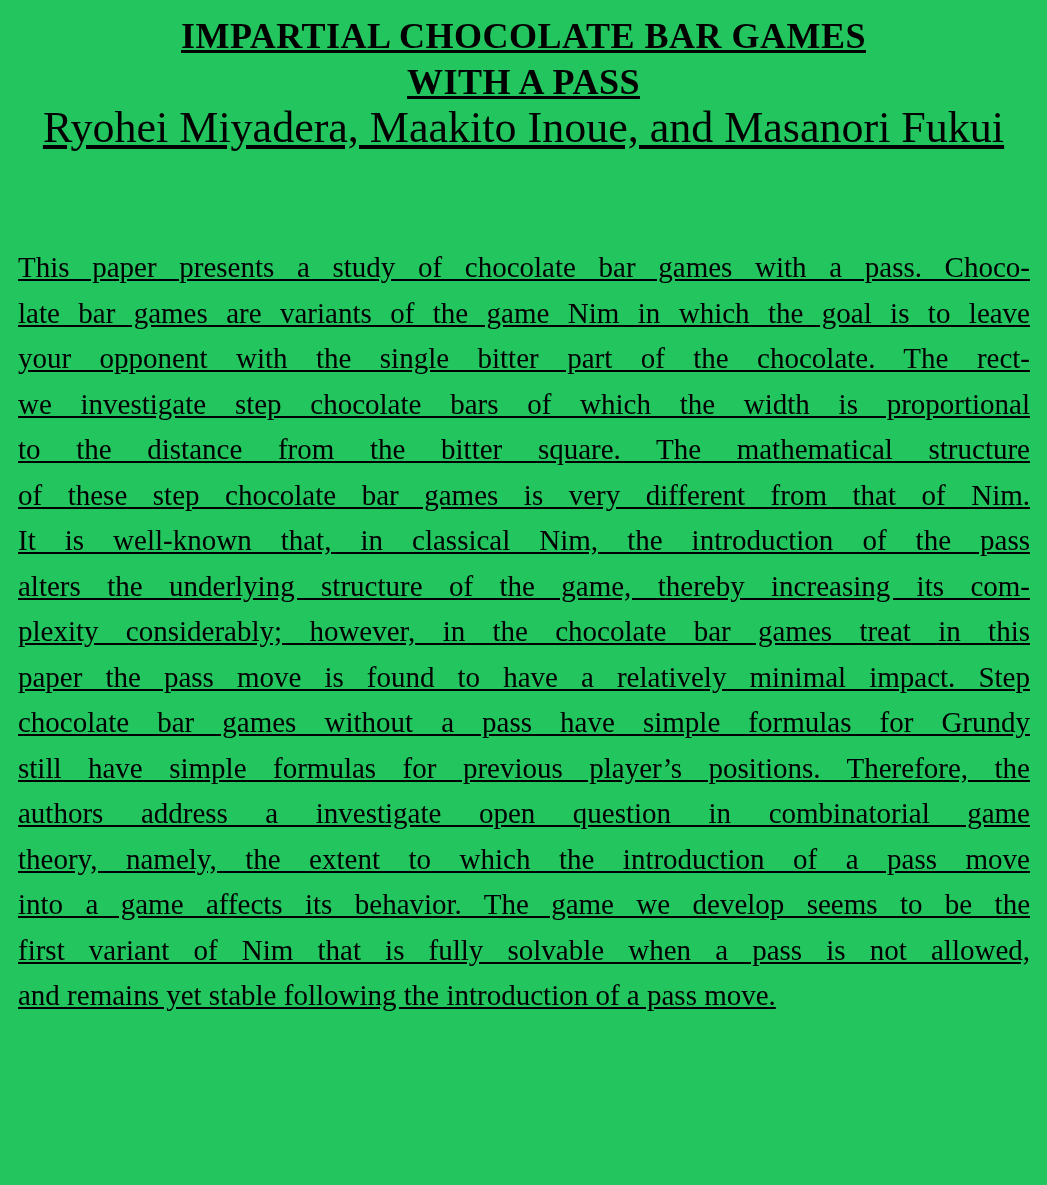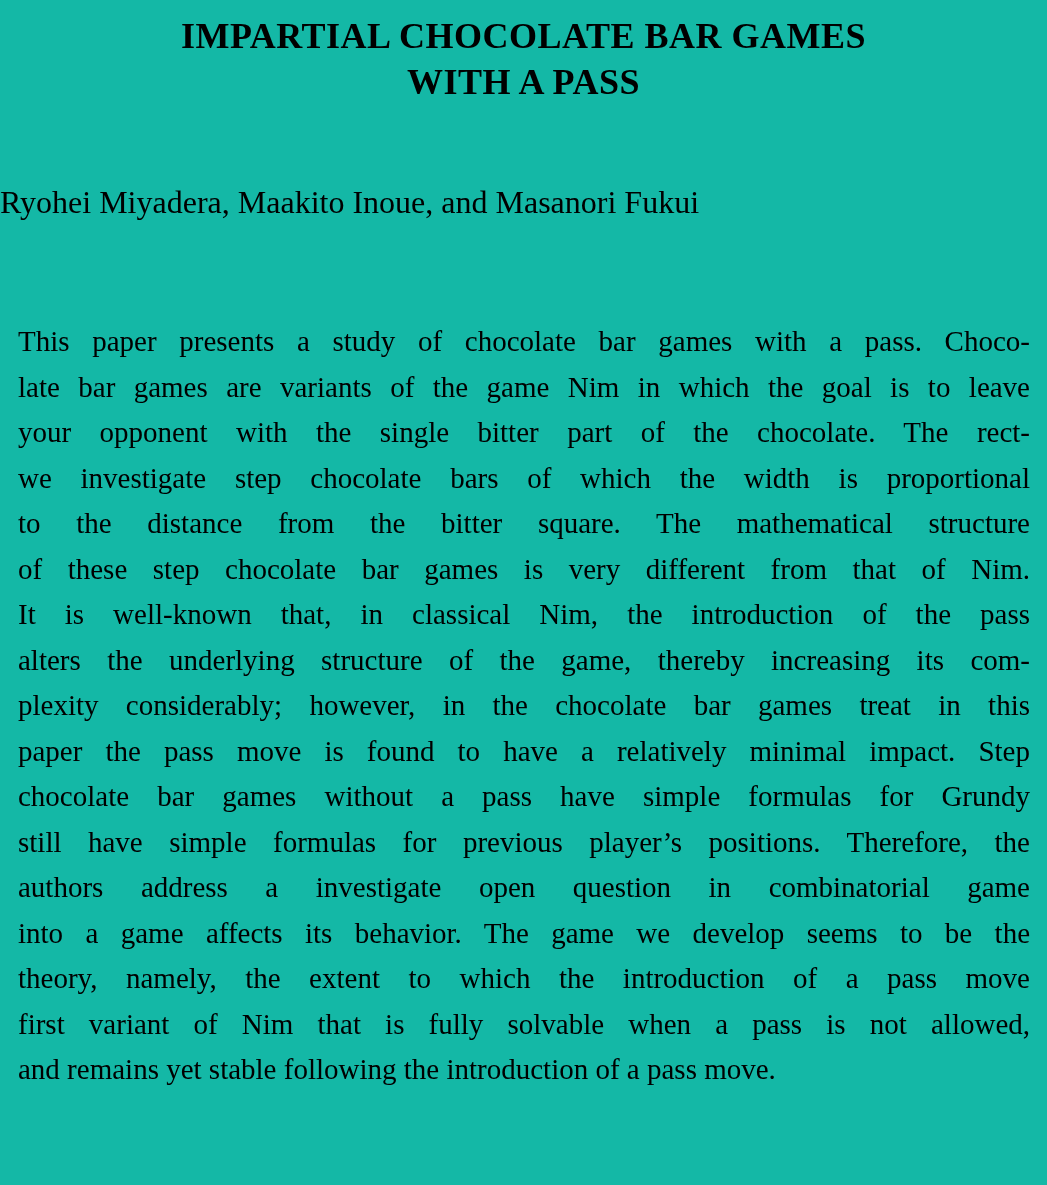--- a/index.html
+++ b/index.html
@@ -3,36 +3,37 @@
 <meta charset="utf-8">
 <style>
   * { margin: 0; padding: 0; box-sizing: border-box; }
   html, body {
     background: #ffffff;
   }
   .page {
     position: relative;
     width: 1047px;
     height: 1185px;
-    background: #14b8a6;
+    background: #22c55e;
     color: #000000;
     font-family: "Liberation Serif", serif;
     overflow: hidden;
+    text-decoration: underline;
   }
   .title-block {
     margin-top: 13px;
     text-align: center;
     font-weight: bold;
     font-size: 36px;
     line-height: 46px;
     letter-spacing: 0.5px;
   }
   .authors-block {
-    margin-top: 74px;
-    font-size: 32px;
+    text-align: center;
+    font-size: 44px;
     line-height: 46px;
   }
   .abstract-block {
     margin: 94px 17px 0 18px;
     width: 1012px;
     font-size: 29px;
   }
   .abstract-line {
     height: 45.5px;
     line-height: 45.5px;
@@ -64,19 +65,19 @@
     <div class="abstract-line">we investigate step chocolate bars of which the width is proportional</div>
     <div class="abstract-line">to the distance from the bitter square.  The mathematical structure</div>
     <div class="abstract-line">of these step chocolate bar games is very different from that of Nim.</div>
     <div class="abstract-line">It is well-known that, in classical Nim, the introduction of the pass</div>
     <div class="abstract-line">alters the underlying structure of the game, thereby increasing its com-</div>
     <div class="abstract-line">plexity considerably; however, in the chocolate bar games treat in this</div>
     <div class="abstract-line">paper the pass move is found to have a relatively minimal impact.  Step</div>
     <div class="abstract-line">chocolate bar games without a pass have simple formulas for Grundy</div>
     <div class="abstract-line">still have simple formulas for previous player’s positions.  Therefore, the</div>
     <div class="abstract-line">authors address a investigate open question in combinatorial game</div>
+    <div class="abstract-line">theory, namely, the extent to which the introduction of a pass move</div>
     <div class="abstract-line">into a game affects its behavior.  The game we develop seems to be the</div>
-    <div class="abstract-line">theory, namely, the extent to which the introduction of a pass move</div>
     <div class="abstract-line">first variant of Nim that is fully solvable when a pass is not allowed,</div>
     <div class="abstract-line last">and remains yet stable following the introduction of a pass move.</div>
   </div>
 
 </div>
 
 </body></html>

